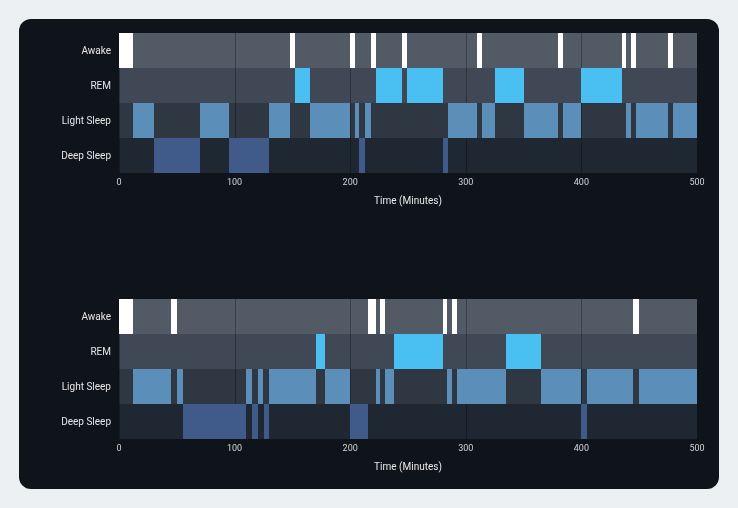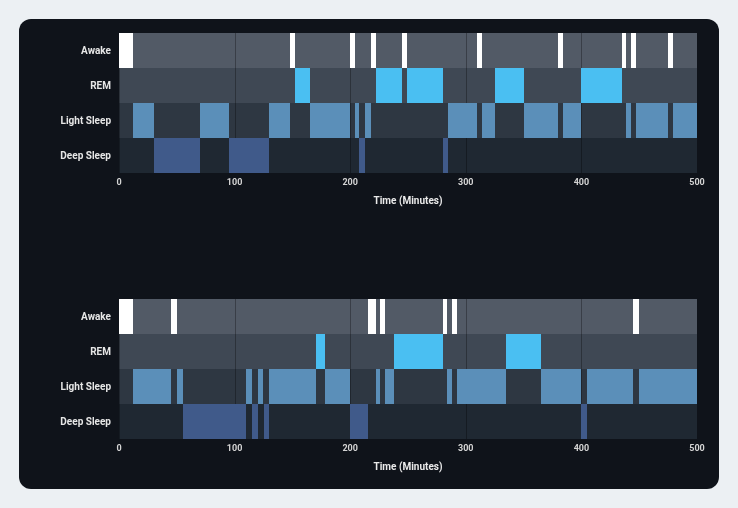--- a/index.html
+++ b/index.html
@@ -21,21 +21,20 @@
     display: flex;
     flex-direction: column;
     justify-content: space-between;
   }
   .panel {
     display: grid;
     grid-template-columns: 70px 1fr;
     grid-template-rows: auto 14px 14px;
     column-gap: 8px;
     row-gap: 4px;
-    font-weight: bold;
   }
   .ylabels {
     display: flex;
     flex-direction: column;
     justify-content: space-around;
     text-align: right;
     color: #e6e6e6;
     font-size: 10px;
     line-height: 1;
   }

